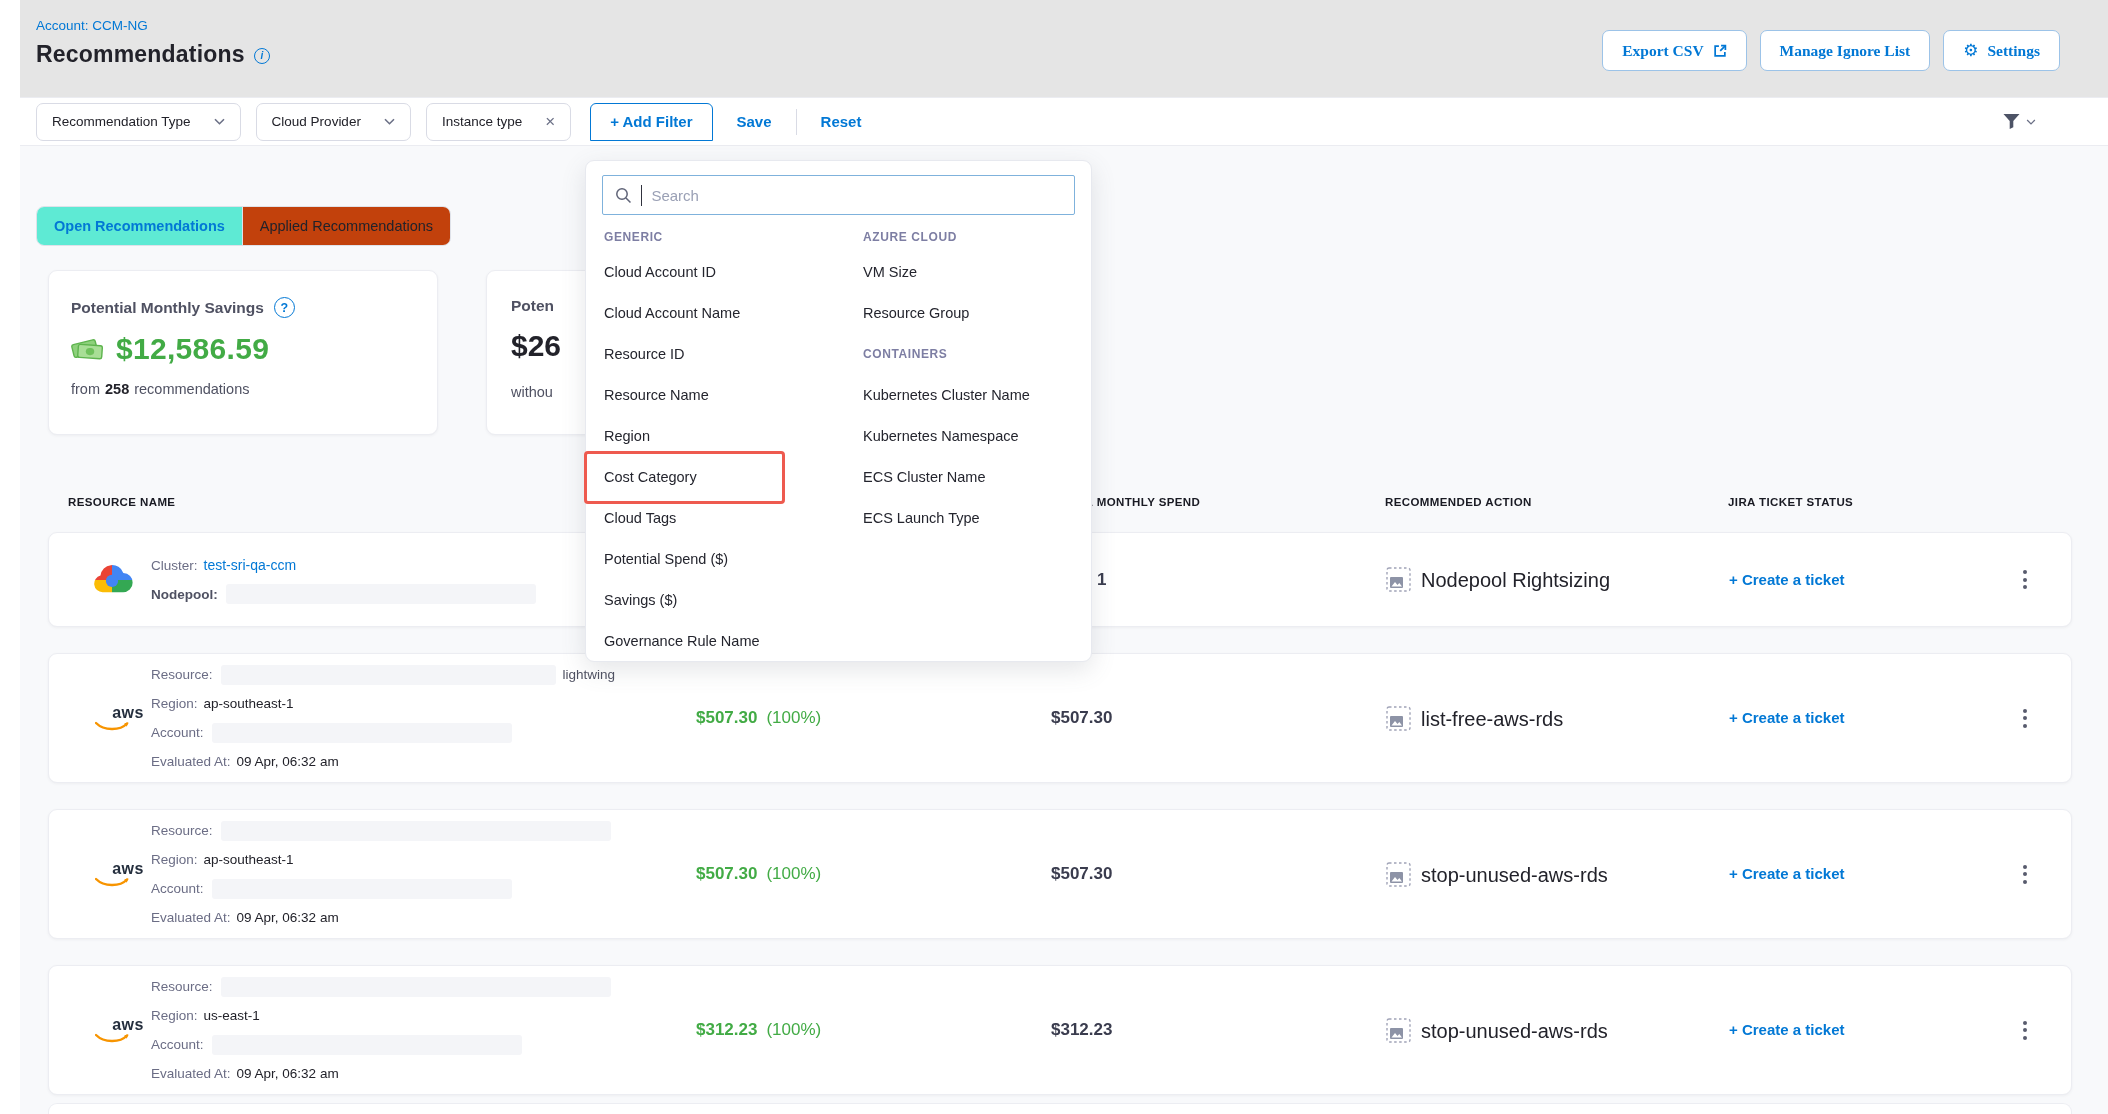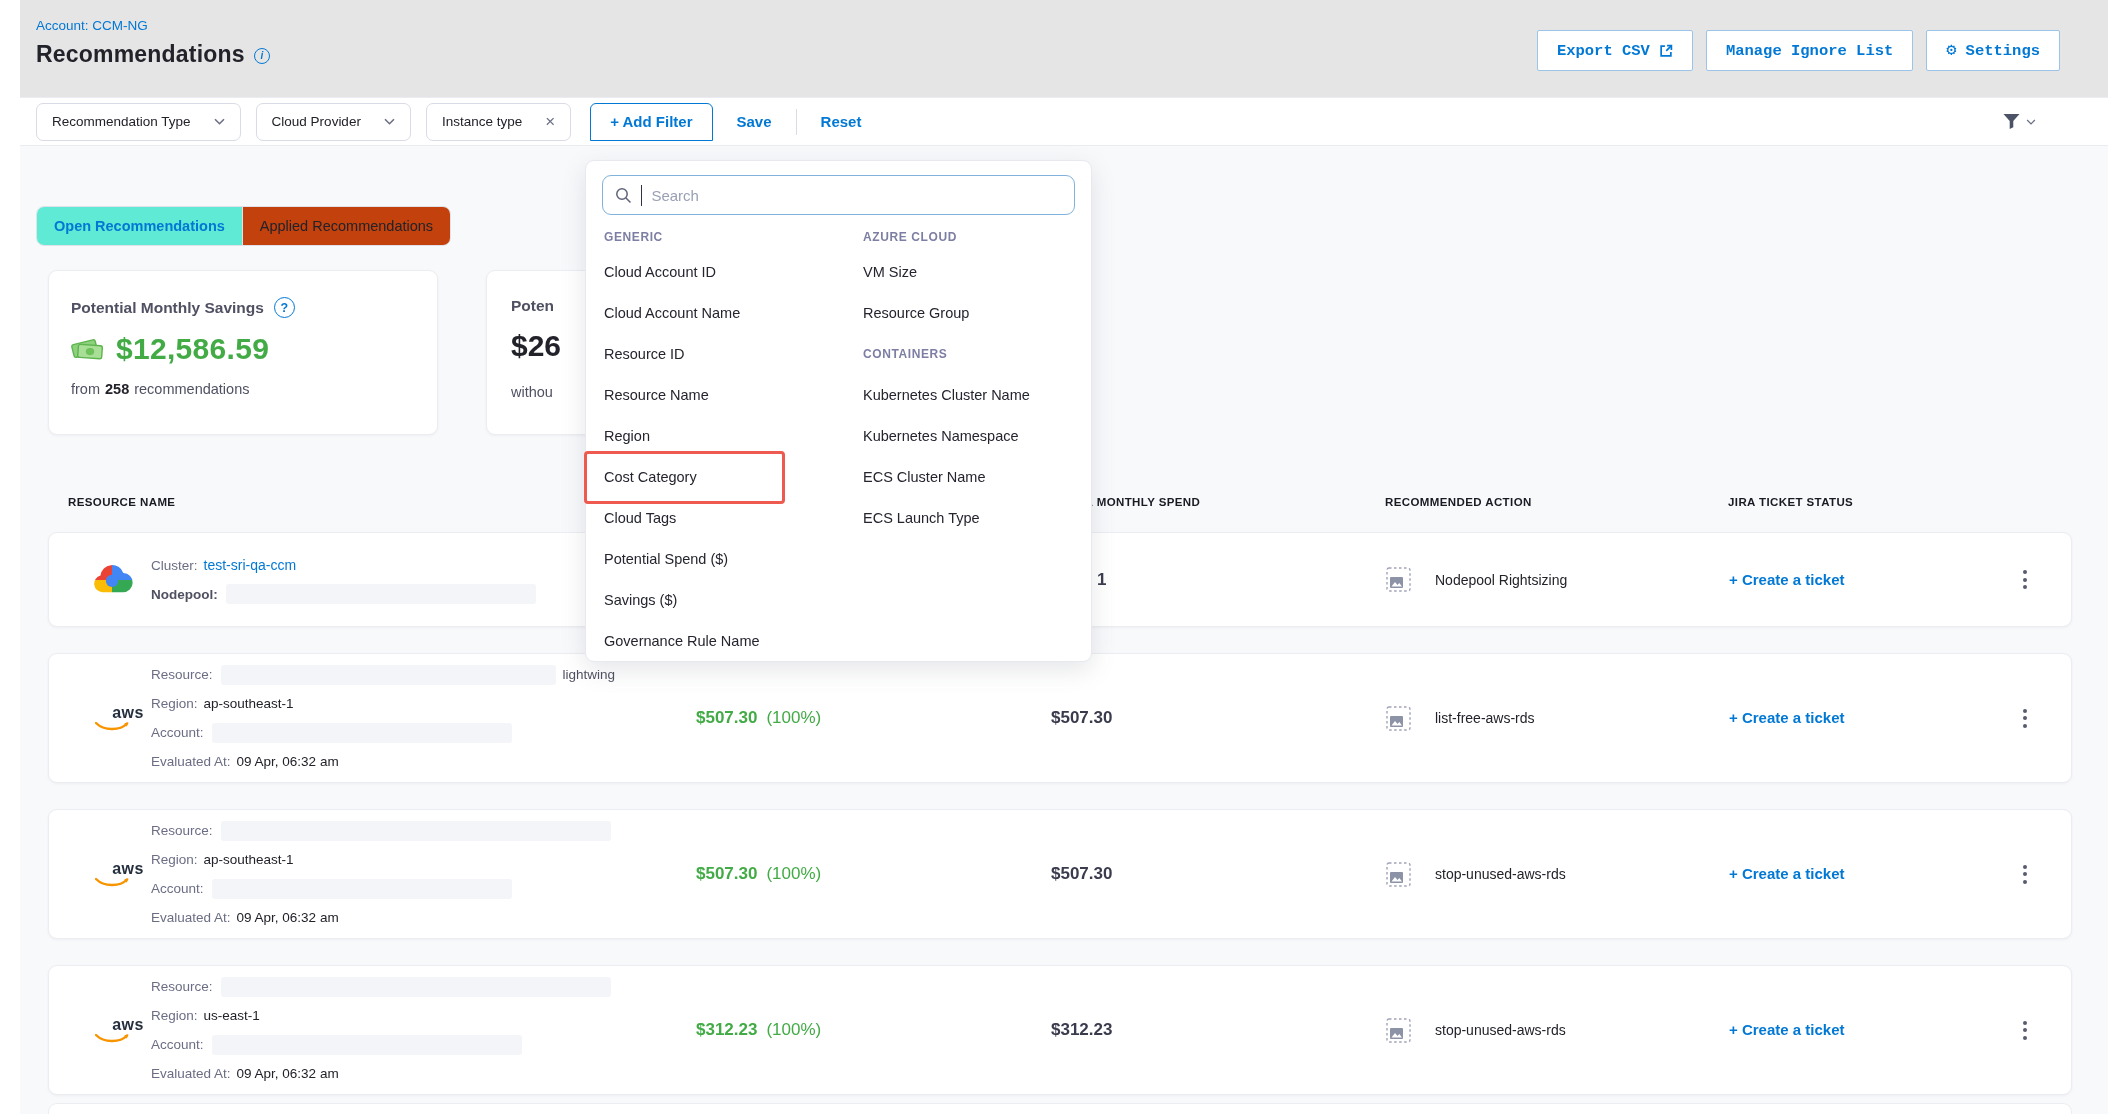--- a/index.html
+++ b/index.html
@@ -7,21 +7,21 @@
   body { font-family:"Liberation Sans","DejaVu Sans",sans-serif; background:#ffffff; overflow:hidden; }
   .page { position:relative; width:2108px; height:1114px; background:#ffffff; }
 
   
   .header { height:98px; background:#e5e5e5; border-bottom:1px solid #ebecf1; display:flex; justify-content:space-between; align-items:flex-start; padding:0 48px 0 36px; }
   .crumb { display:inline-block; margin-top:18px; font-size:13.5px; color:#0278d5; text-decoration:none; cursor:pointer; }
   .title-row { display:flex; align-items:center; gap:9px; margin-top:7px; }
   .title-row h1 { font-size:23px; font-weight:700; color:#22222a; letter-spacing:.2px; }
   .info-ic { width:16px; height:16px; border:1.4px solid #0278d5; border-radius:50%; color:#0278d5; font-size:10px; display:flex; align-items:center; justify-content:center; font-style:italic; font-weight:700; margin-top:2px; }
   .header-actions { display:flex; gap:13px; margin-top:30px; }
-  .hbtn { display:inline-flex; align-items:center; gap:9px; height:41px; padding:0 19px; background:#fff; border:1px solid #9cc3e8; border-radius:2px; color:#0278d5; font-size:15.5px; font-weight:700; cursor:pointer; font-family:Liberation Mono, monospace; }
+  .hbtn { display:inline-flex; align-items:center; gap:9px; height:41px; padding:0 19px; background:#fff; border:1px solid #9cc3e8; border-radius:7px; color:#0278d5; font-size:15.5px; font-weight:700; cursor:pointer; font-family:Liberation Serif, serif; }
   .gear { font-size:17px; font-weight:400; line-height:1; }
 
   
   .filterbar { height:48px; background:#fff; border-bottom:1px solid #ebecf1; display:flex; align-items:center; padding:0 0 0 36px; }
   .chip { display:inline-flex; align-items:center; gap:23px; height:38px; padding:0 15px; border:1px solid #d9dbe5; border-radius:7px; background:#fff; font-size:13.5px; color:#22222a; margin-right:15px; cursor:pointer; white-space:nowrap; }
   .chip-x { font-size:17px; color:#6b7086; line-height:1; cursor:pointer; }
   .addfilter { display:inline-flex; align-items:center; height:38px; padding:0 19px; border:1px solid #0278d5; border-radius:6px 6px 0 0; background:#fff; color:#0278d5; font-size:15px; font-weight:700; margin-left:4px; cursor:pointer; }
   .link-btn { color:#0278d5; font-size:15px; font-weight:600; margin-left:24px; cursor:pointer; text-decoration:none; }
   .vdiv { width:1px; height:26px; background:#d9dbe5; margin-left:24px; }
   .funnel-wrap { margin-left:auto; margin-right:72px; display:flex; align-items:center; gap:5px; cursor:pointer; }
@@ -67,36 +67,36 @@
   .rline .val { color:#22222a; margin-left:6px; }
   .rline .link { color:#0278d5; margin-left:6px; font-size:14px; font-weight:500; cursor:pointer; }
   .rline .semi { color:#4f5162; font-weight:600; }
   .redact { background:#f4f5f8; border-radius:3px; height:20px; display:inline-block; margin-left:8px; }
   .tail { color:#4f5162; margin-left:7px; }
   .cell-savings { padding-left:50px; display:flex; align-items:baseline; gap:9px; white-space:nowrap; }
   .sav-val { font-size:17px; font-weight:700; color:#42ab45; }
   .sav-pct { font-size:17px; font-weight:400; color:#42ab45; }
   .cell-spend { padding-left:50px; font-size:17px; font-weight:700; color:#3a3c4e; white-space:nowrap; }
   .spend-partial { padding-left:96px; }
-  .cell-action { padding-left:55px; display:flex; align-items:center; gap:24px; font-size:14px; color:#22222a; white-space:nowrap; }
+  .cell-action { padding-left:55px; display:flex; align-items:flex-end; gap:10px; font-size:20px; color:#22222a; white-space:nowrap; }
   .cell-ticket { padding-left:38px; }
   .ticket { color:#0278d5; font-size:15px; font-weight:700; text-decoration:none; white-space:nowrap; cursor:pointer; }
   .cell-kebab { display:flex; justify-content:center; }
   .kebab { display:flex; flex-direction:column; gap:3.5px; padding:6px; cursor:pointer; }
   .kebab i { width:4px; height:4px; border-radius:50%; background:#585b6d; }
   .row-sliver { margin:8px 0 0 28px; width:2024px; height:12px; background:#fff; border:1px solid #ecedf2; border-bottom:none; border-radius:9px 9px 0 0; }
 
   
   .aws-logo { display:flex; flex-direction:column; align-items:center; width:46px; }
   .aws-word { font-size:16px; font-weight:700; color:#252f3e; letter-spacing:.5px; line-height:1;margin-left:32px; }
   .gcp-logo { width:46px; display:flex; justify-content:center; }
 
   
   .panel { position:absolute; left:585px; top:160px; width:507px; height:502px; background:#fff; border:1px solid #e7e9ef; border-radius:9px; box-shadow:0 8px 24px rgba(96,97,112,.16); z-index:30; }
-  .searchbox { margin:14px 16px 0; height:40px; border:1.5px solid #7fb2dc; border-radius:9px; display:flex; align-items:center; padding:0 12px; gap:9px; background:#fff; }
+  .searchbox { margin:14px 16px 0; height:40px; border:1.5px solid #7fb2dc; border-radius:2px; display:flex; align-items:center; padding:0 12px; gap:9px; background:#fff; }
   .caret { width:1.4px; height:21px; background:#30323e; }
   .searchbox input { flex:1; border:none; outline:none; font-size:15px; color:#22222a; font-family:inherit; background:transparent; }
   .searchbox input::placeholder { color:#9aa0b5; }
   .pcol { position:absolute; top:62px; }
   .pcol-left { left:18px; }
   .pcol-right { left:277px; }
   .sec { height:28px; display:flex; align-items:center; font-size:12px; font-weight:600; color:#7d7ea3; letter-spacing:.6px; }
   .sec-slot { height:41px; }
   .fitem { height:41px; display:flex; align-items:center; font-size:14.5px; color:#24252e; cursor:pointer; white-space:nowrap; }
   .hl-box { position:absolute; left:-2px; top:290px; width:201px; height:53px; border:3px solid #ee5a4f; border-radius:4px; pointer-events:none; }

